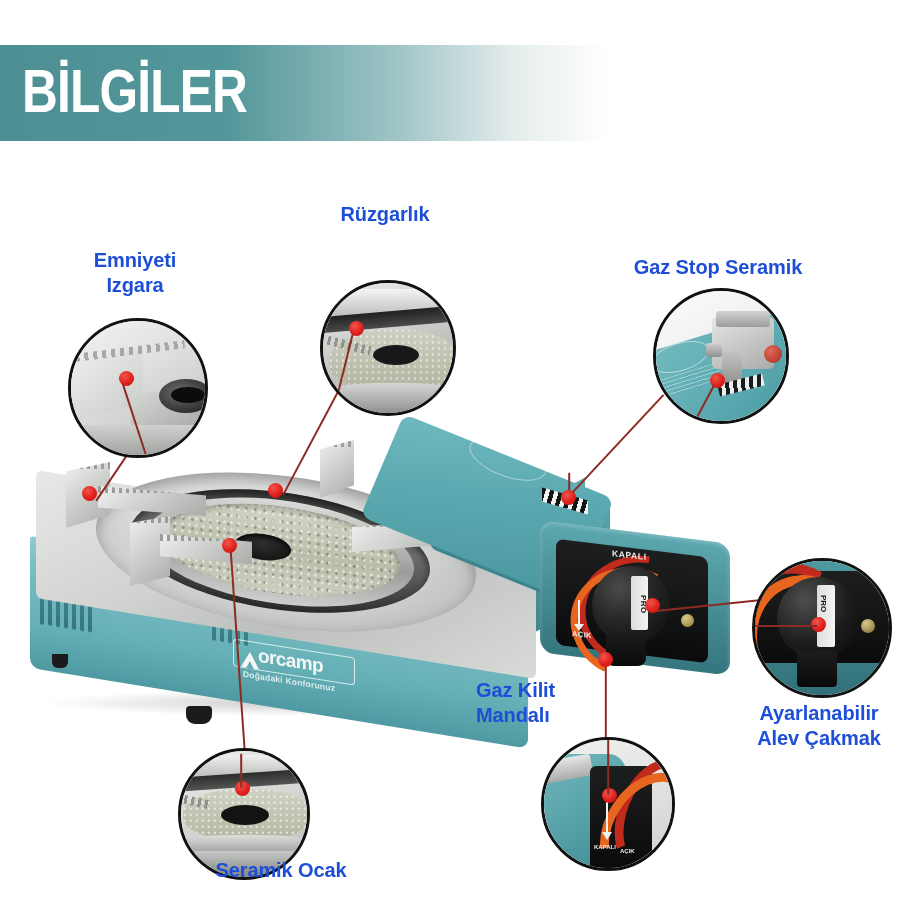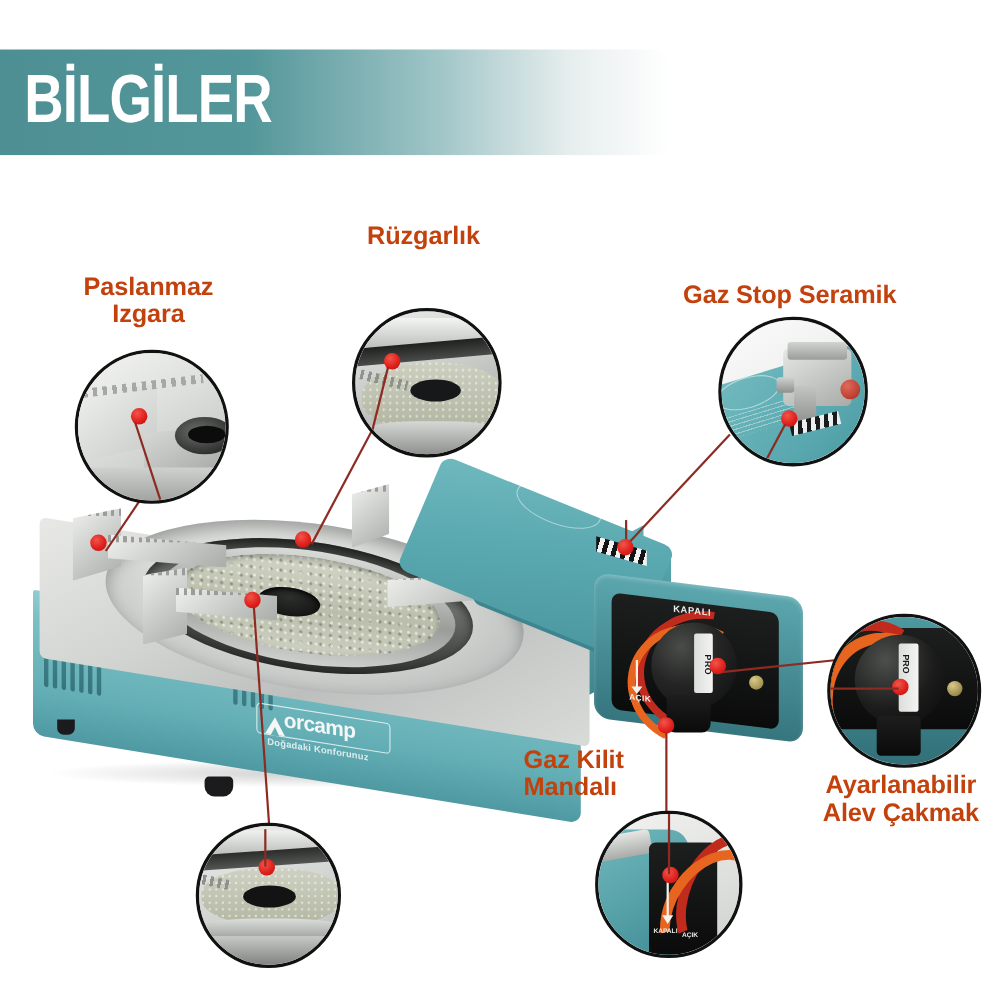--- a/index.html
+++ b/index.html
@@ -27,22 +27,22 @@
     transform:scaleX(.80);
     transform-origin:left top;
     white-space:nowrap;
   }
 
   
   .label{
     position:absolute;
     font-family:"Liberation Sans", sans-serif;
     font-weight:bold;
-    color:#c2410c;
-    font-size:23px;
+    color:#1d4ed8;
+    font-size:20px;
     line-height:25px;
     white-space:pre-line;
     letter-spacing:-.1px;
   }
   .label.c{text-align:center;}
   .label.l{text-align:left;}
 
   
   .lens{
     position:absolute;
@@ -428,27 +428,28 @@
       <div style="position:absolute;left:22px;top:16px;width:82px;height:82px;border-radius:50%;background:radial-gradient(circle at 34% 28%,#4d4f4d,#1b1c1b 55%,#080908 100%);"></div>
       <div style="position:absolute;left:42px;top:90px;width:40px;height:36px;background:linear-gradient(to bottom,#1c1d1c,#090a09);border-radius:4px;"></div>
       <div style="position:absolute;left:62px;top:24px;width:18px;height:62px;background:linear-gradient(to right,#dcdedc,#f4f5f3);border-radius:2px;"></div>
       <div style="position:absolute;left:64px;top:34px;font-size:8px;font-weight:bold;color:#17181a;writing-mode:vertical-rl;">PRO</div>
       <div style="position:absolute;left:106px;top:58px;width:14px;height:14px;border-radius:50%;background:radial-gradient(circle at 35% 30%,#d9c98a,#7d6c2e);"></div>
     </div>
     <div class="dot" style="left:56px;top:56px;"></div>
     <div class="leader" style="left:0px;top:64px;width:62px;"></div>
   </div>
 
-  <div class="label c" style="left:55px;top:248px;width:160px;">Paslanmaz
+  <div class="label c" style="left:55px;top:248px;width:160px;">Emniyeti
 Izgara</div>
 
   <div class="label c" style="left:305px;top:202px;width:160px;">Rüzgarlık</div>
 
   <div class="label c" style="left:608px;top:255px;width:220px;">Gaz Stop Seramik</div>
 
+  <div class="label c" style="left:181px;top:858px;width:200px;">Seramik Ocak</div>
 
   <div class="label l" style="left:476px;top:678px;width:190px;">Gaz Kilit
 Mandalı</div>
 
   <div class="label c" style="left:735px;top:701px;width:168px;">Ayarlanabilir
 Alev Çakmak</div>
 
 </div>
 
 </body></html>

